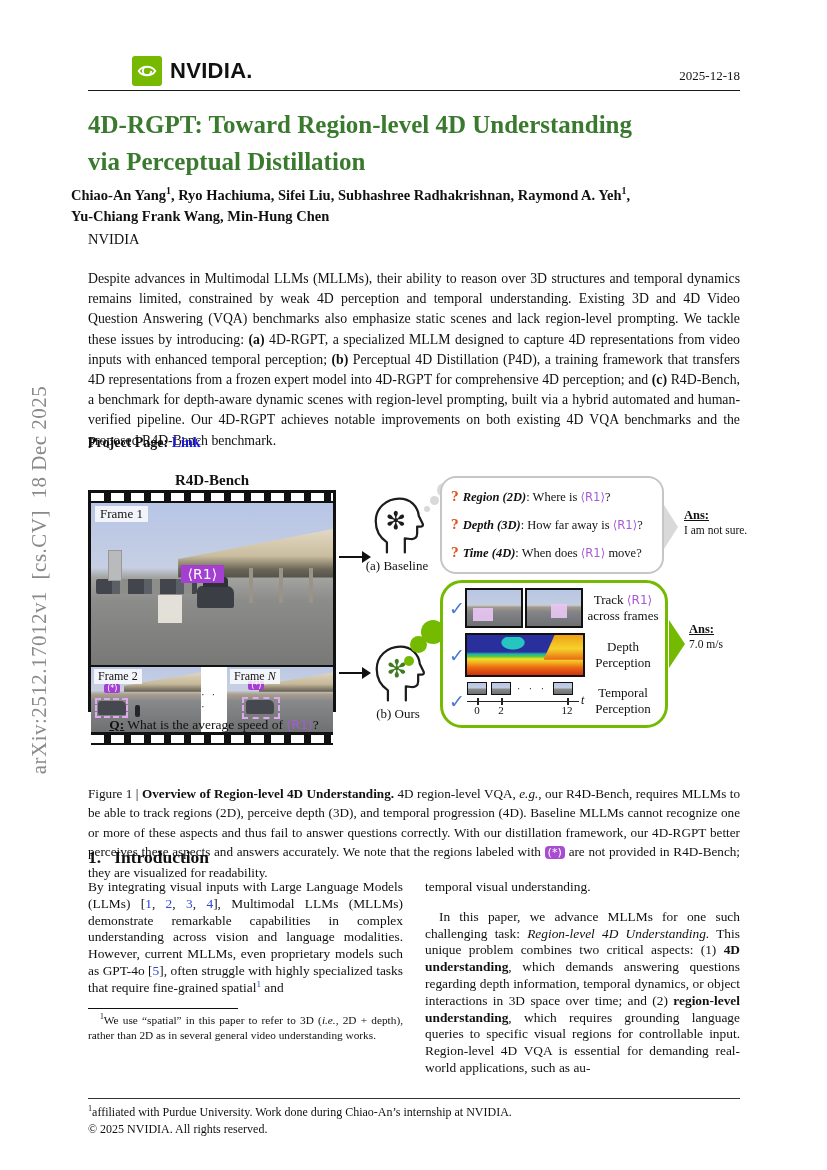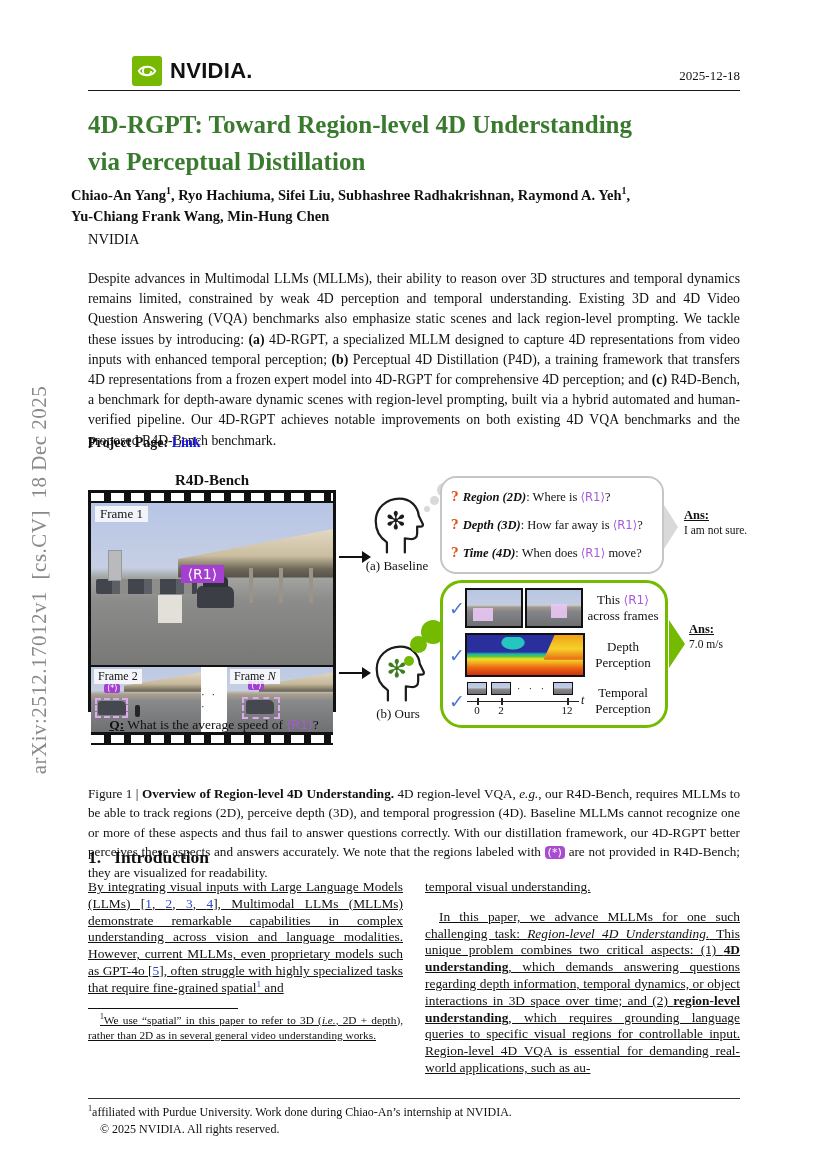--- a/index.html
+++ b/index.html
@@ -120,32 +120,32 @@
   .tl-tick{position:absolute;top:-3px;width:1.5px;height:7px;background:#222;}
   .tl-num{position:absolute;top:22px;font-size:11px;transform:translateX(-50%);}
   .tl-t{position:absolute;left:116px;top:11px;font-size:12px;font-style:italic;}
 
   
   .caption{position:absolute;left:88px;top:784px;width:652px;font-size:13.2px;line-height:19.4px;text-align:justify;}
 
   
   .sec-head{position:absolute;left:88px;top:847px;font-size:17.5px;font-weight:bold;}
   .sec-head .sec-num{margin-right:13px;}
-  .columns{position:absolute;left:88px;top:879px;width:652px;display:flex;gap:22px;text-decoration:underline;}
+  .columns{position:absolute;left:88px;top:879px;width:652px;display:flex;gap:22px;}
   .col{width:315px;font-size:13.4px;line-height:16.8px;text-align:justify;}
   .col p{margin:0;}
   .col p.indent{text-indent:14px;margin-top:13px;}
   .fnrule{width:150px;border-top:1px solid #111;margin:11px 0 4px 0;}
   .fntext{font-size:11.3px;line-height:15.3px;text-align:justify;}
   .fntext .fnindent{display:inline-block;width:12px;}
 
   
   .foot-rule{position:absolute;left:88px;right:87px;top:1098px;border-top:1px solid #333;}
   .footnote1{position:absolute;left:88px;top:1104px;width:652px;font-size:12px;line-height:17px;}
-  .copyright{position:absolute;left:100px;top:1122px;width:652px;font-size:12px;}
+  .copyright{position:absolute;left:88px;top:1122px;width:652px;font-size:12px;}
 </style>
 </head>
 <body>
 
 <div class="page">
 
   <div class="arxiv-side">arXiv:2512.17012v1  [cs.CV]  18 Dec 2025</div>
 
   <div class="brandrow">
     <div class="nv-mark">
@@ -262,21 +262,21 @@
         <div class="ocheck">✓</div>
         <div class="ovis trackframes">
           <div class="tframe">
               <div class="patch" style="left:6px;bottom:5px;width:20px;height:13px"></div>
             </div>
           <div class="tframe">
               <div class="patch" style="left:24px;top:14px;width:16px;height:14px"></div>
             </div>
         </div>
         <div class="olabel">
-          <div><span>This </span><span class="r1">⟨R1⟩</span></div>
+          <div><span>Track </span><span class="r1">⟨R1⟩</span></div>
           <div>across frames</div>
         </div>
       </div>
       <div class="orow">
         <div class="ocheck">✓</div>
         <div class="ovis">
           <div class="depthmap">
             <div class="depth-right"></div>
             <div class="depth-blob"></div>
           </div>

